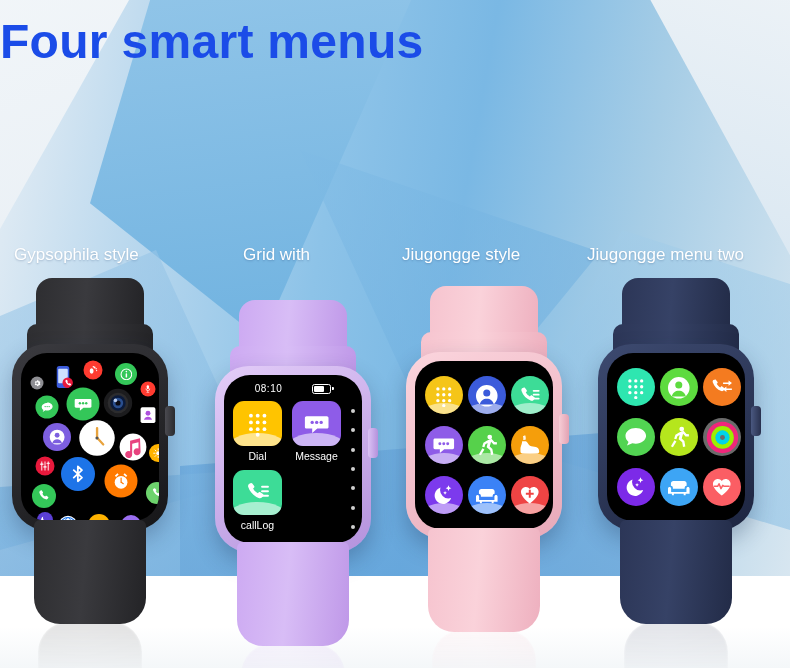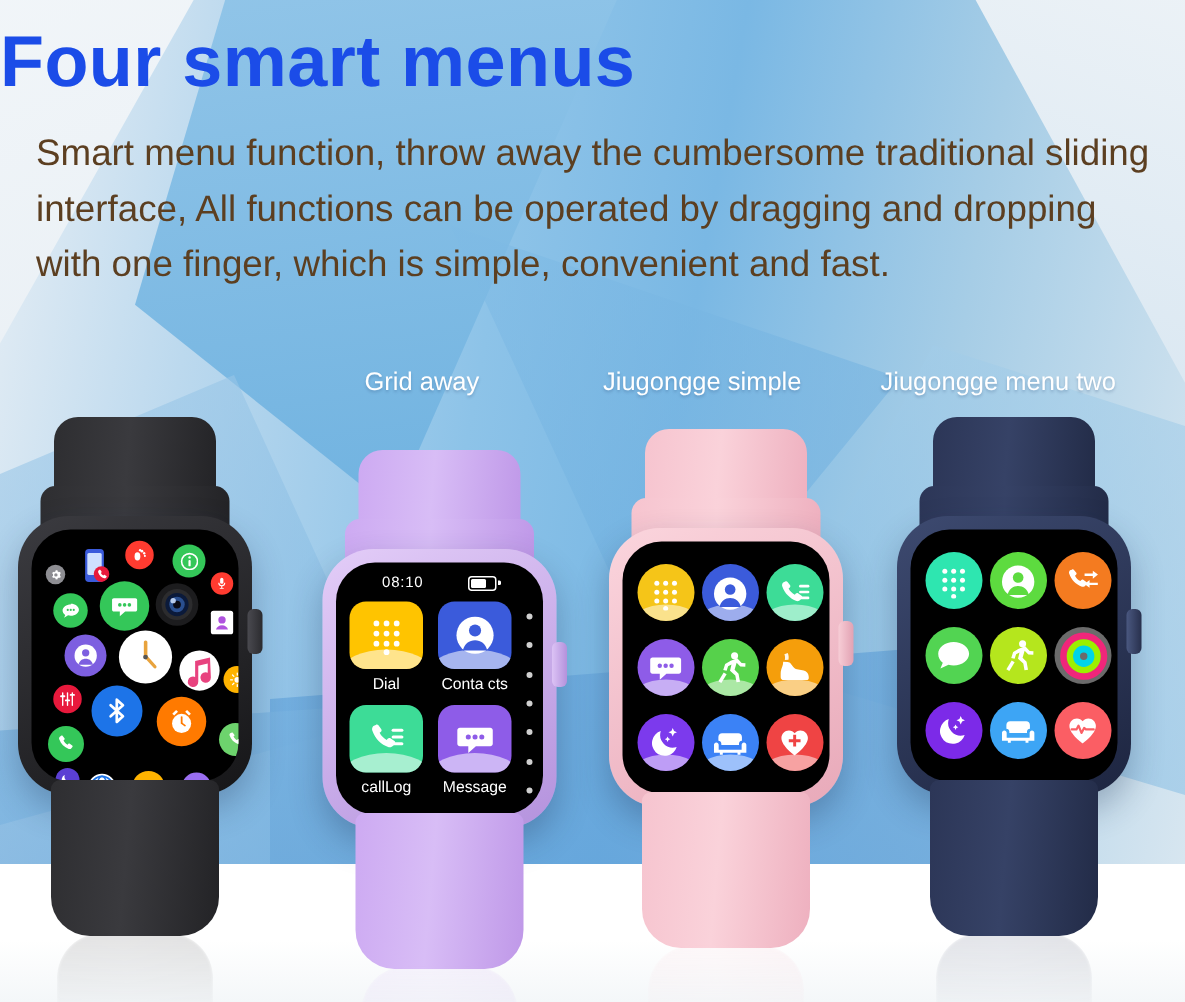--- a/index.html
+++ b/index.html
@@ -203,25 +203,25 @@
   <div class="facet f2"></div>
   <div class="facet f3"></div>
   <div class="facet f4"></div>
   <div class="facet f5"></div>
   <div class="facet f6"></div>
   <div class="facet f7"></div>
   <div class="facet f8"></div>
   <div class="surface"></div>
 
   <div class="title">Four smart menus</div>
-  <div class="desc">Smart menu function, throw away the cumbersome traditional sliding interface, All functions can be operated by dragging and dropping with one finger, which is simple, convenient and fast.</div>
 
   <div class="labels">
-    <div class="lab l1">Grid away</div>
-    <div class="lab l2">Jiugongge simple</div>
+    <div class="lab l0">Gypsophila style</div>
+    <div class="lab l1">Grid with</div>
+    <div class="lab l2">Jiugongge style</div>
     <div class="lab l3">Jiugongge menu two</div>
   </div>
 
   <div class="watch w0 t-black">
     <div class="band-top"></div>
     <div class="case">
       <div class="crown"></div>
       <div class="screen">
         <div class="honey" id="honey-menu">
             <div class="hi" style="width: 13px; height: 13px; left: 11.5942%; top: 17.8571%; background: rgb(142, 142, 147); color: rgb(142, 142, 147);">
@@ -426,53 +426,42 @@
                   <circle cx="6" cy="17" r="1.7"></circle>
                   <circle cx="12" cy="17" r="1.7"></circle>
                   <circle cx="18" cy="17" r="1.7"></circle>
                   <circle cx="12" cy="22" r="1.7"></circle>
                 </svg>
                 <div class="wave"></div>
               </div>
               <div class="glabel">Dial</div>
             </div>
             <div class="gcell">
-              <div class="gtile" style="background: rgb(59, 91, 219); color: rgb(59, 91, 219);">
-                <svg viewBox="0 0 24 24">
-                  <circle cx="12" cy="12" r="11" fill="#fff"></circle>
-                  <circle cx="12" cy="9.2" r="3.6" fill="currentColor"></circle>
-                  <path d="M4.8 21c.9-4 3.8-6 7.2-6s6.3 2 7.2 6z" fill="currentColor"></path>
+              <div class="gtile" style="background: rgb(142, 92, 232); color: rgb(142, 92, 232);">
+                <svg viewBox="0 0 24 24" fill="#fff">
+                  <path d="M3 5.5h18c.8 0 1.5.7 1.5 1.5v8c0 .8-.7 1.5-1.5 1.5h-8.5l-4.5 4v-4H3c-.8 0-1.5-.7-1.5-1.5V7c0-.8.7-1.5 1.5-1.5z"></path>
+                  <circle cx="8" cy="11" r="1.5" fill="currentColor"></circle>
+                  <circle cx="12" cy="11" r="1.5" fill="currentColor"></circle>
+                  <circle cx="16" cy="11" r="1.5" fill="currentColor"></circle>
                 </svg>
                 <div class="wave"></div>
               </div>
-              <div class="glabel">Conta cts</div>
+              <div class="glabel">Message</div>
             </div>
             <div class="gcell">
               <div class="gtile" style="background: rgb(61, 220, 151); color: rgb(61, 220, 151);">
                 <svg viewBox="0 0 24 24" fill="#fff">
                   <path d="M4.2 4.4c-.7.7-1 1.8-.6 2.8 1.6 4.6 5.1 8.2 9.7 9.8 1 .3 2-.1 2.6-.8l1-1.2c.4-.5.3-1.2-.2-1.6l-2.4-1.7c-.5-.3-1.1-.2-1.5.2l-.7.8c-1.8-.9-3.3-2.4-4.2-4.2l.8-.7c.4-.4.5-1 .2-1.5L7.2 4c-.4-.5-1.1-.6-1.6-.2z"></path>
                   <rect x="15" y="6" width="7" height="1.8" rx=".9"></rect>
                   <rect x="15" y="10" width="7" height="1.8" rx=".9"></rect>
                   <rect x="15" y="14" width="7" height="1.8" rx=".9"></rect>
                 </svg>
                 <div class="wave"></div>
               </div>
               <div class="glabel">callLog</div>
-            </div>
-            <div class="gcell">
-              <div class="gtile" style="background: rgb(142, 92, 232); color: rgb(142, 92, 232);">
-                <svg viewBox="0 0 24 24" fill="#fff">
-                  <path d="M3 5.5h18c.8 0 1.5.7 1.5 1.5v8c0 .8-.7 1.5-1.5 1.5h-8.5l-4.5 4v-4H3c-.8 0-1.5-.7-1.5-1.5V7c0-.8.7-1.5 1.5-1.5z"></path>
-                  <circle cx="8" cy="11" r="1.5" fill="currentColor"></circle>
-                  <circle cx="12" cy="11" r="1.5" fill="currentColor"></circle>
-                  <circle cx="16" cy="11" r="1.5" fill="currentColor"></circle>
-                </svg>
-                <div class="wave"></div>
-              </div>
-              <div class="glabel">Message</div>
             </div>
           </div>
         <div class="dots" id="grid-dots">
             <span></span>
             <span></span>
             <span></span>
             <span></span>
             <span></span>
             <span></span>
             <span></span>

